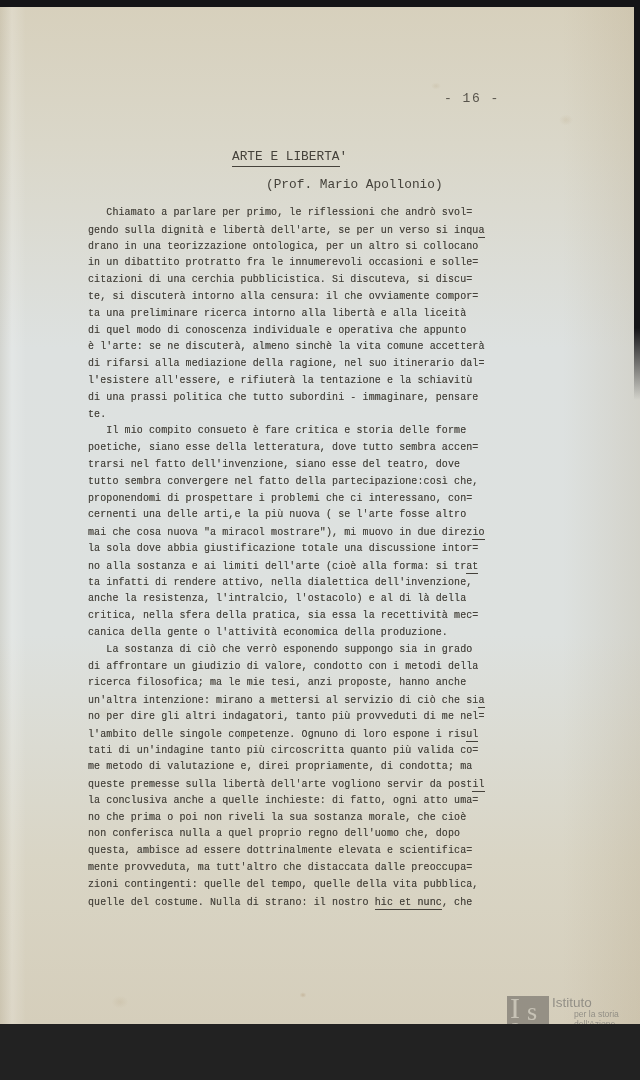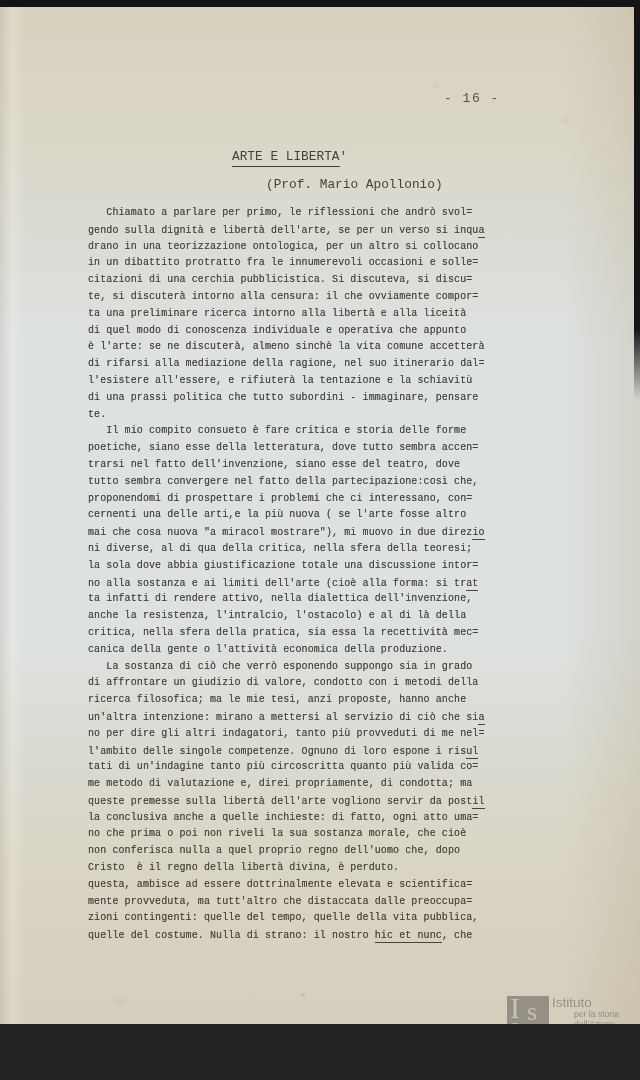--- a/index.html
+++ b/index.html
@@ -79,40 +79,38 @@
         <div class="line"><span>l'esistere all'essere, e rifiuterà la tentazione e la schiavitù</span></div>
         <div class="line"><span>di una prassi politica che tutto subordini - immaginare, pensare</span></div>
         <div class="line"><span>te.</span></div>
         <div class="line"><span>   Il mio compito consueto è fare critica e storia delle forme</span></div>
         <div class="line"><span>poetiche, siano esse della letteratura, dove tutto sembra accen=</span></div>
         <div class="line"><span>trarsi nel fatto dell'invenzione, siano esse del teatro, dove</span></div>
         <div class="line"><span>tutto sembra convergere nel fatto della partecipazione:così che,</span></div>
         <div class="line"><span>proponendomi di prospettare i problemi che ci interessano, con=</span></div>
         <div class="line"><span>cernenti una delle arti,e la più nuova ( se l'arte fosse altro</span></div>
         <div class="line"><span>mai che cosa nuova "a miracol mostrare"), mi muovo in due direz</span><span class="u">io</span></div>
-        <div class="line"><span>ni diverse, al di qua della critica, nella sfera della teoresi;</span></div>
         <div class="line"><span>la sola dove abbia giustificazione totale una discussione intor=</span></div>
         <div class="line"><span>no alla sostanza e ai limiti dell'arte (cioè alla forma: si tr</span><span class="u">at</span></div>
         <div class="line"><span>ta infatti di rendere attivo, nella dialettica dell'invenzione,</span></div>
         <div class="line"><span>anche la resistenza, l'intralcio, l'ostacolo) e al di là della</span></div>
         <div class="line"><span>critica, nella sfera della pratica, sia essa la recettività mec=</span></div>
         <div class="line"><span>canica della gente o l'attività economica della produzione.</span></div>
         <div class="line"><span>   La sostanza di ciò che verrò esponendo suppongo sia in grado</span></div>
         <div class="line"><span>di affrontare un giudizio di valore, condotto con i metodi della</span></div>
         <div class="line"><span>ricerca filosofica; ma le mie tesi, anzi proposte, hanno anche</span></div>
         <div class="line"><span>un'altra intenzione: mirano a mettersi al servizio di ciò che si</span><span class="u">a</span></div>
         <div class="line"><span>no per dire gli altri indagatori, tanto più provveduti di me nel=</span></div>
         <div class="line"><span>l'ambito delle singole competenze. Ognuno di loro espone i ris</span><span class="u">ul</span></div>
         <div class="line"><span>tati di un'indagine tanto più circoscritta quanto più valida co=</span></div>
         <div class="line"><span>me metodo di valutazione e, direi propriamente, di condotta; ma</span></div>
         <div class="line"><span>queste premesse sulla libertà dell'arte vogliono servir da post</span><span class="u">il</span></div>
         <div class="line"><span>la conclusiva anche a quelle inchieste: di fatto, ogni atto uma=</span></div>
         <div class="line"><span>no che prima o poi non riveli la sua sostanza morale, che cioè</span></div>
         <div class="line"><span>non conferisca nulla a quel proprio regno dell'uomo che, dopo</span></div>
-        <div class="line"><span>Cristo  è il regno della libertà divina, è perduto.</span></div>
         <div class="line"><span>questa, ambisce ad essere dottrinalmente elevata e scientifica=</span></div>
         <div class="line"><span>mente provveduta, ma tutt'altro che distaccata dalle preoccupa=</span></div>
         <div class="line"><span>zioni contingenti: quelle del tempo, quelle della vita pubblica,</span></div>
         <div class="line"><span>quelle del costume. Nulla di strano: il nostro </span><span class="u">hic et nunc</span><span>, che</span></div>
       </div>
 
     <div class="wm">
       <div class="wm-block">
           <span class="wm-l0">I</span>
           <span class="wm-l1">s</span>

